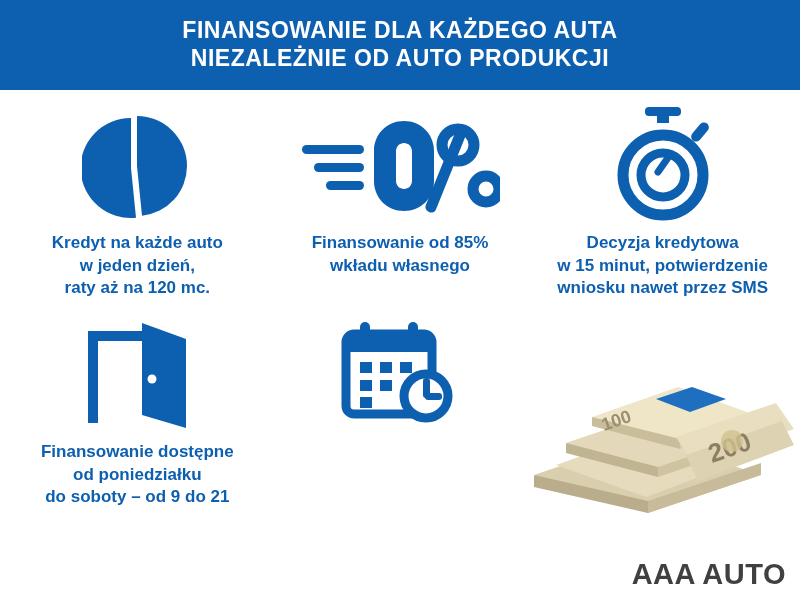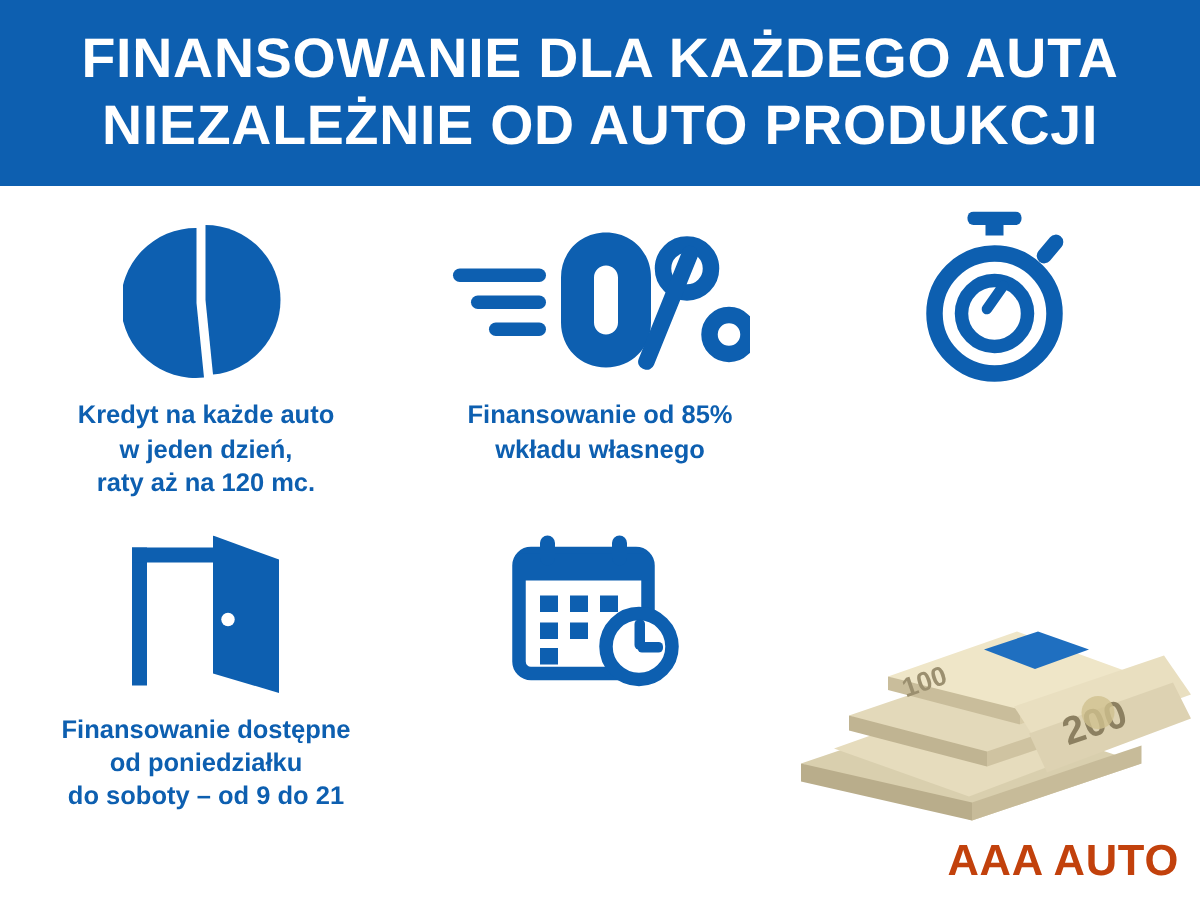--- a/index.html
+++ b/index.html
@@ -25,21 +25,21 @@
   .header {
     width: 100%;
     background: #0d5fb0;
     padding: 16px 10px 18px 10px;
     box-sizing: border-box;
     text-align: center;
   }
   .header .line {
     color: #ffffff;
     font-weight: bold;
-    font-size: 37px;
+    font-size: 23px;
     line-height: 1.22;
     letter-spacing: 0.5px;
     white-space: nowrap;
   }
   
   .grid {
     position: relative;
     width: 100%;
     box-sizing: border-box;
     padding: 6px 6px 0 6px;
@@ -101,21 +101,21 @@
     position: absolute;
     left: -26px;
     top: 0;
     width: 0;
     height: 0;
     border-style: solid;
     border-width: 0 0 52px 26px;
     border-color: transparent transparent #ffffff transparent;
   }
   .logo-text {
-    color: #c2410c;
+    color: #404040;
     font-weight: bold;
     font-size: 29px;
     letter-spacing: 0.5px;
     font-family: "Liberation Sans", sans-serif;
   }
   .blue { fill: #0d5fb0; }
 </style>
 </head>
 <body>
 
@@ -168,20 +168,23 @@
         <div class="icon-wrap">
           <svg width="120" height="118" viewBox="0 0 120 118" aria-hidden="true">
             <circle cx="60" cy="68" r="40" fill="none" stroke="#0d5fb0" stroke-width="11"></circle>
             <circle cx="60" cy="68" r="22" fill="none" stroke="#0d5fb0" stroke-width="9"></circle>
             <rect x="54" y="2" width="12" height="14" class="blue"></rect>
             <rect x="42" y="0" width="36" height="9" rx="4" class="blue"></rect>
             <rect x="92" y="14" width="10" height="22" rx="5" class="blue" transform="rotate(40 97 25)"></rect>
             <rect x="57" y="44" width="7" height="26" rx="3.5" class="blue" transform="rotate(35 60 57)"></rect>
           </svg>
         </div>
+        <div class="caption">Decyzja kredytowa
+w 15 minut, potwierdzenie
+wniosku nawet przez SMS</div>
       </div>
     </div>
 
     <div class="row">
 
       <div class="cell">
         <div class="icon-wrap">
           <svg width="110" height="105" viewBox="0 0 110 105" aria-hidden="true">
             <rect x="6" y="8" width="10" height="92" class="blue"></rect>
             <rect x="6" y="8" width="54" height="10" class="blue"></rect>

